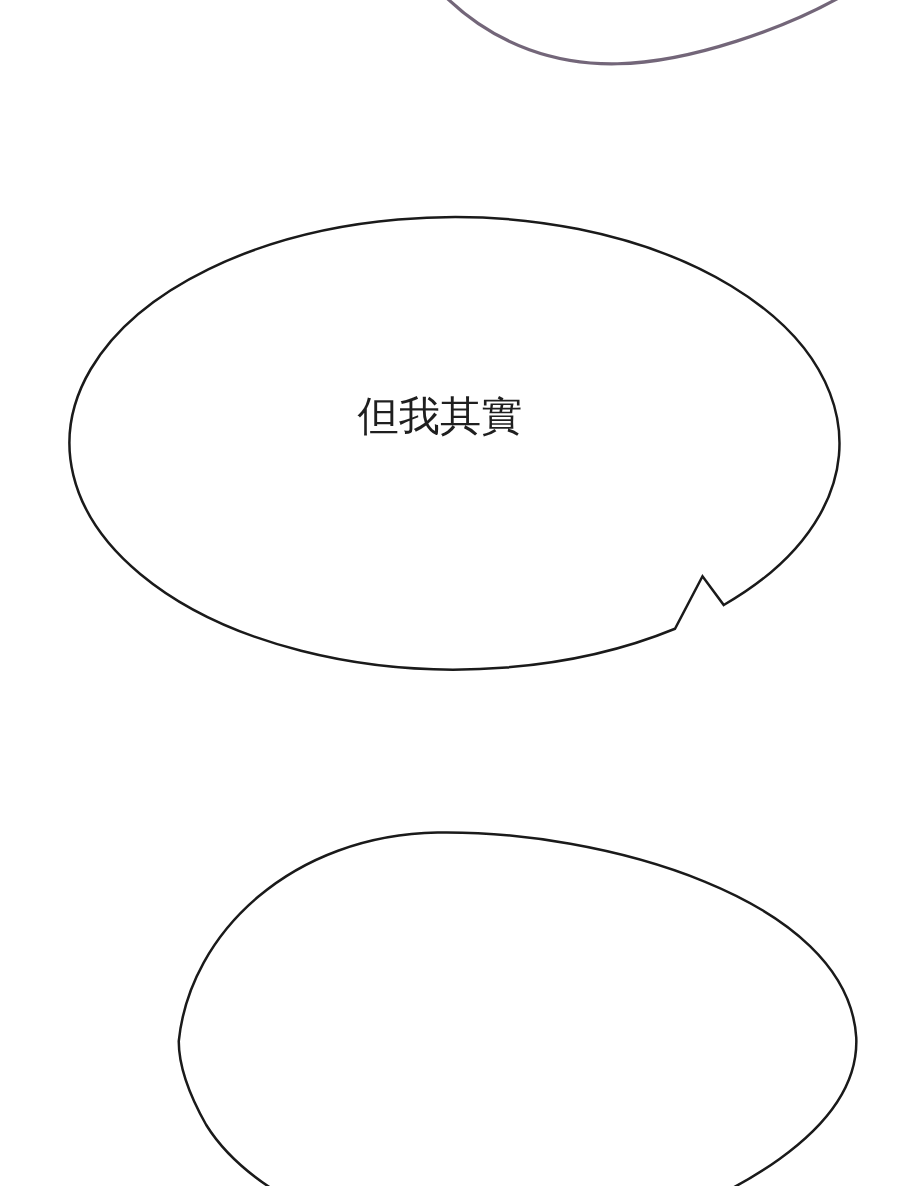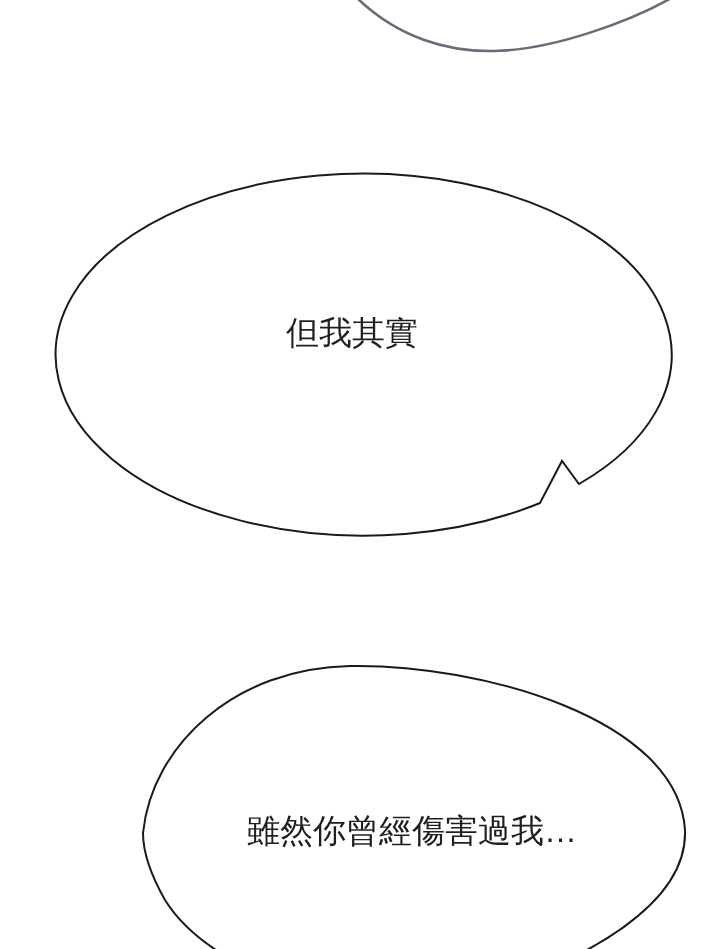--- a/index.html
+++ b/index.html
@@ -70,17 +70,14 @@
              C 480 664, 678 718, 685 830
              C 688 902, 590 962, 470 995
              C 370 1022, 215 980, 165 900
              C 152 877, 143 855, 143 833 Z"></path>
   </svg>
 
   <div class="speech-text speech-text-1">
     <span class="speech-line">但我其實</span>
   </div>
 
-  <div class="speech-text speech-text-2">
-    <span class="speech-line">雖然你曾經傷害過我…</span>
-  </div>
 
 </div>
 
 </body></html>

